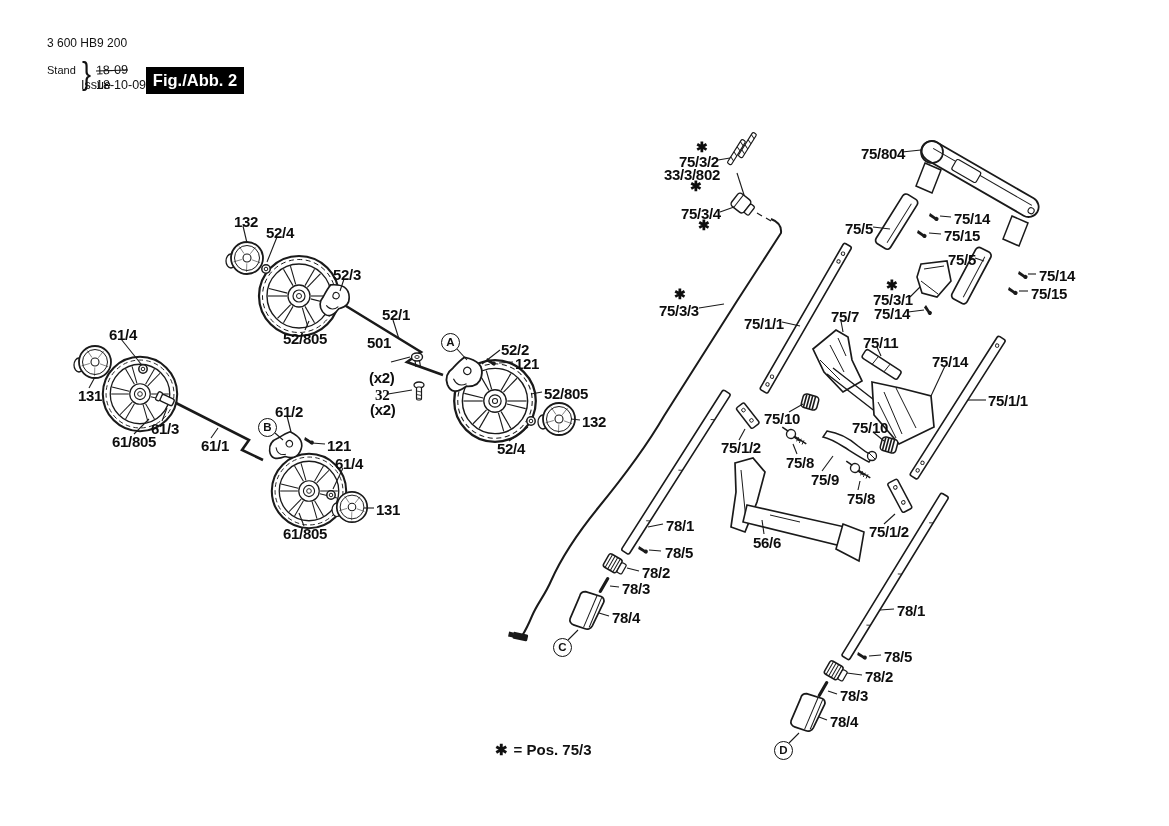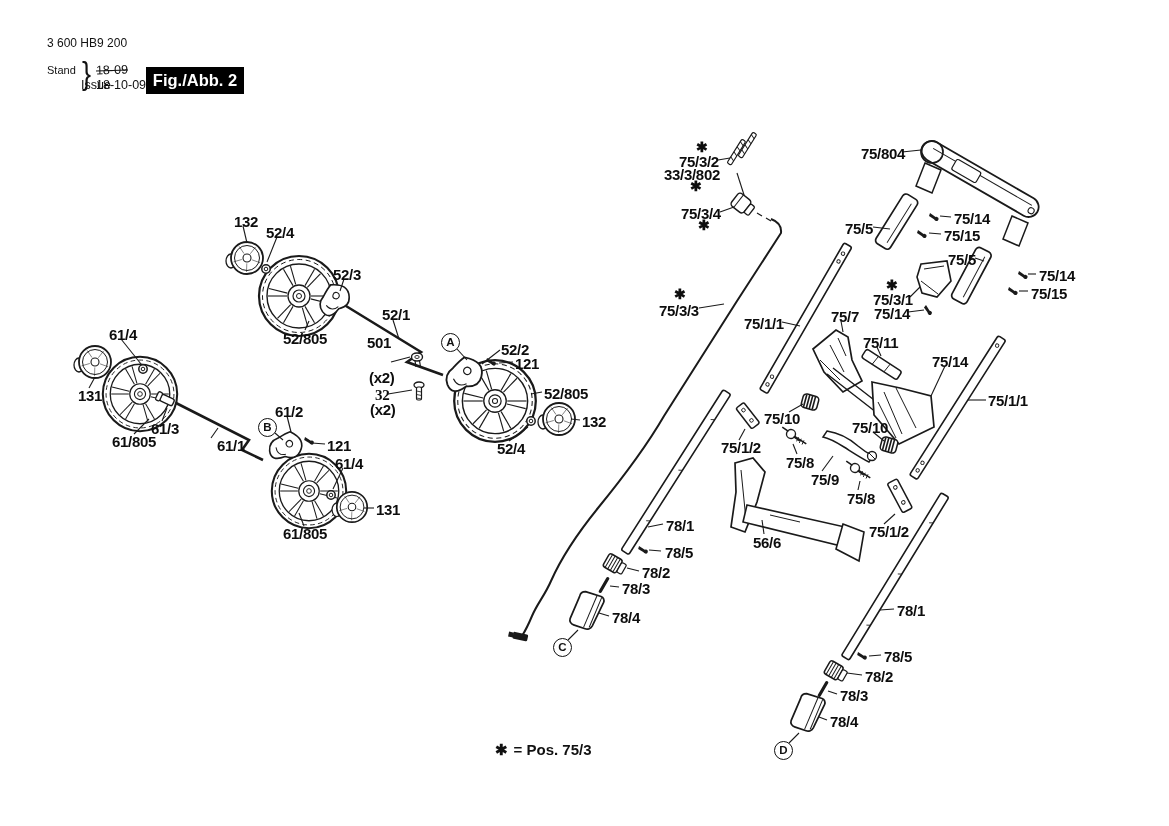--- a/index.html
+++ b/index.html
@@ -354,21 +354,21 @@
   <div id="labels-layer">
       <div class="plabel" style="left: 234px; top: 215px;">132</div>
       <div class="plabel" style="left: 266px; top: 226px;">52/4</div>
       <div class="plabel" style="left: 333px; top: 268px;">52/3</div>
       <div class="plabel" style="left: 283px; top: 332px;">52/805</div>
       <div class="plabel" style="left: 382px; top: 308px;">52/1</div>
       <div class="plabel" style="left: 109px; top: 328px;">61/4</div>
       <div class="plabel" style="left: 78px; top: 389px;">131</div>
       <div class="plabel" style="left: 112px; top: 435px;">61/805</div>
       <div class="plabel" style="left: 151px; top: 422px;">61/3</div>
-      <div class="plabel" style="left: 217px; top: 439px;">61/1</div>
+      <div class="plabel" style="left: 201px; top: 439px;">61/1</div>
       <div class="plabel" style="left: 275px; top: 405px;">61/2</div>
       <div class="plabel" style="left: 327px; top: 439px;">121</div>
       <div class="plabel" style="left: 335px; top: 457px;">61/4</div>
       <div class="plabel" style="left: 376px; top: 503px;">131</div>
       <div class="plabel" style="left: 283px; top: 527px;">61/805</div>
       <div class="plabel" style="left: 367px; top: 336px;">501</div>
       <div class="plabel" style="left: 369px; top: 371px;">(x2)</div>
       <div class="plabel" style="left: 375px; top: 389px; font-family: Liberation Serif, serif;">32</div>
       <div class="plabel" style="left: 370px; top: 403px;">(x2)</div>
       <div class="plabel" style="left: 501px; top: 343px;">52/2</div>

